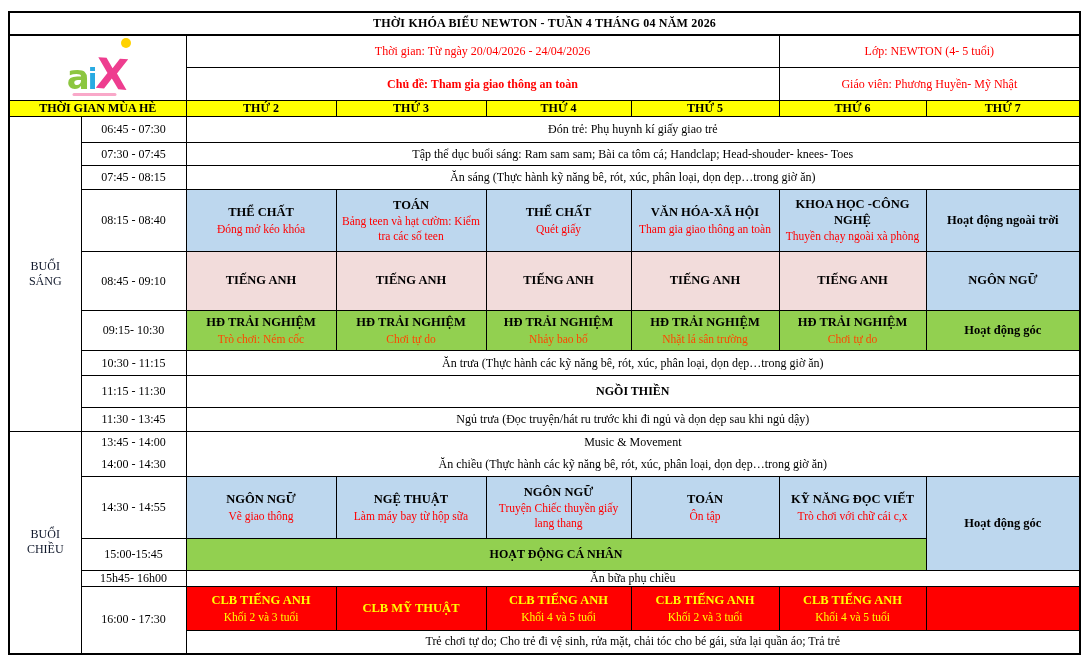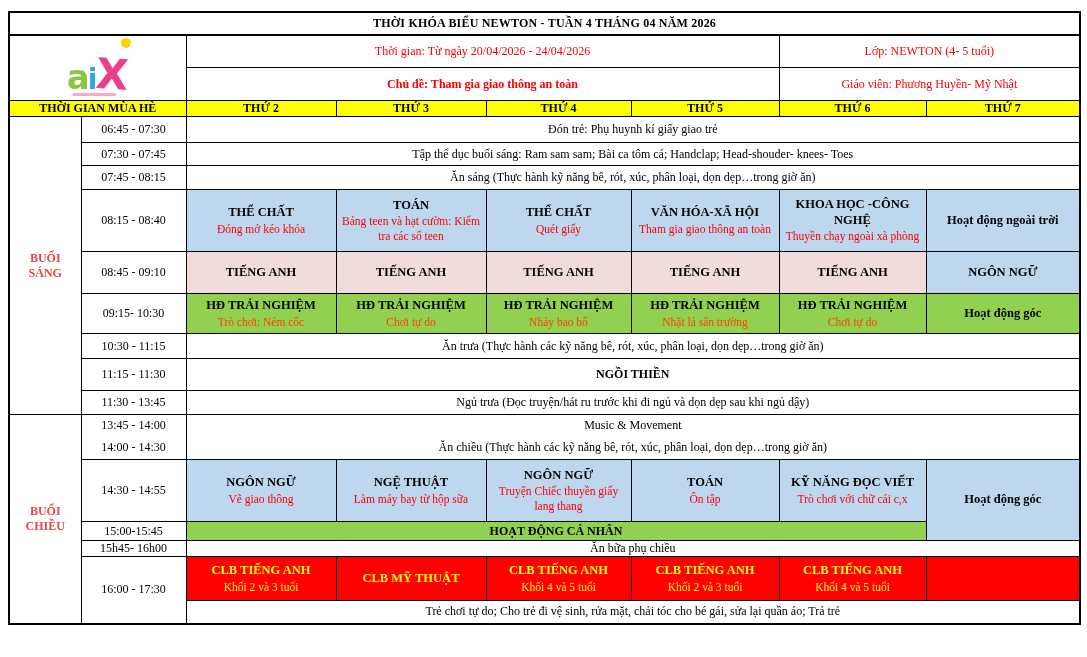--- a/index.html
+++ b/index.html
@@ -4,21 +4,21 @@
 <style>
   html,body{margin:0;padding:0;background:#ffffff;}
   body{width:1087px;height:657px;font-family:"Liberation Serif", serif;color:#000;}
   .sheet{padding:11px 8px;}
   table.t{border-collapse:collapse;table-layout:fixed;width:1071px;border:2px solid #000;}
   table.t td{border:1px solid #000;text-align:center;vertical-align:middle;font-size:12px;line-height:1.25;padding:0 3px;overflow:hidden;word-wrap:break-word;}
   .title-cell{font-size:15px;font-weight:bold;border-bottom:2px solid #000 !important;letter-spacing:.2px;}
   .red-text{color:#FF0000;}
   .b{font-weight:bold;}
   .yellow-bg{background:#FFFF00;font-weight:bold;font-size:12.5px;}
-  .session{color:#ef4444;font-weight:bold;font-size:13px;}
+  .session{color:#0f172a;font-weight:normal;font-size:13px;}
   .time{font-size:11.5px;}
   .subj-title{font-weight:bold;font-size:12.5px;}
   .subj-sub{color:#FF0000;font-size:11.5px;margin-top:1px;}
   .subj-sub:empty{display:none;}
   .bg-blue{background:#BDD7EE;}
   .bg-pink{background:#F2DCDB;}
   .bg-green{background:#92D050;}
   .bg-green .subj-sub{color:#FF4500;}
   .bg-red{background:#FF0000;}
   .bg-red .subj-title{color:#FFFF00;}
@@ -119,21 +119,21 @@
     </td>
     <td class="bg-blue">
       <div class="subj-title">KHOA HỌC -CÔNG NGHỆ</div>
       <div class="subj-sub">Thuyền chạy ngoài xà phòng</div>
     </td>
     <td class="bg-blue">
       <div class="subj-title">Hoạt động ngoài trời</div>
     </td>
   </tr>
 
-  <tr style="height:42px">
+  <tr style="height:59px">
     <td class="time">08:45 - 09:10</td>
     <td class="bg-pink">
             <div class="subj-title">TIẾNG ANH</div>
           </td>
     <td class="bg-pink">
             <div class="subj-title">TIẾNG ANH</div>
           </td>
     <td class="bg-pink">
             <div class="subj-title">TIẾNG ANH</div>
           </td>
@@ -221,21 +221,21 @@
     </td>
     <td class="bg-blue">
       <div class="subj-title">KỸ NĂNG ĐỌC VIẾT</div>
       <div class="subj-sub">Trò chơi với chữ cái c,x</div>
     </td>
     <td rowspan="2" class="bg-blue">
       <div class="subj-title">Hoạt động góc</div>
     </td>
   </tr>
 
-  <tr style="height:19px">
+  <tr style="height:32px">
     <td class="time">15:00-15:45</td>
     <td colspan="5" class="bg-green b">HOẠT ĐỘNG CÁ NHÂN</td>
   </tr>
 
   <tr style="height:16px">
     <td class="time">15h45- 16h00</td>
     <td colspan="6">Ăn bữa phụ chiều</td>
   </tr>
 
   <tr style="height:44px">

